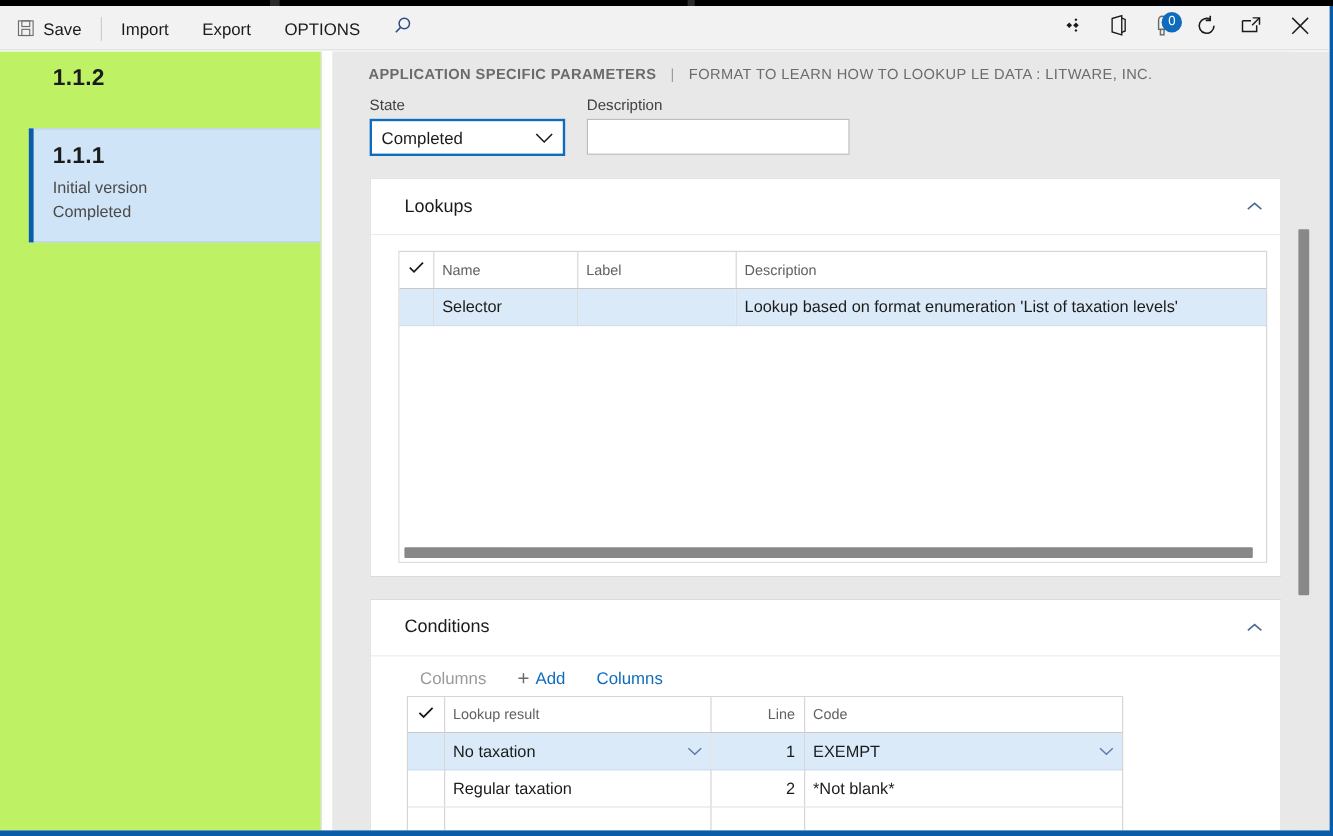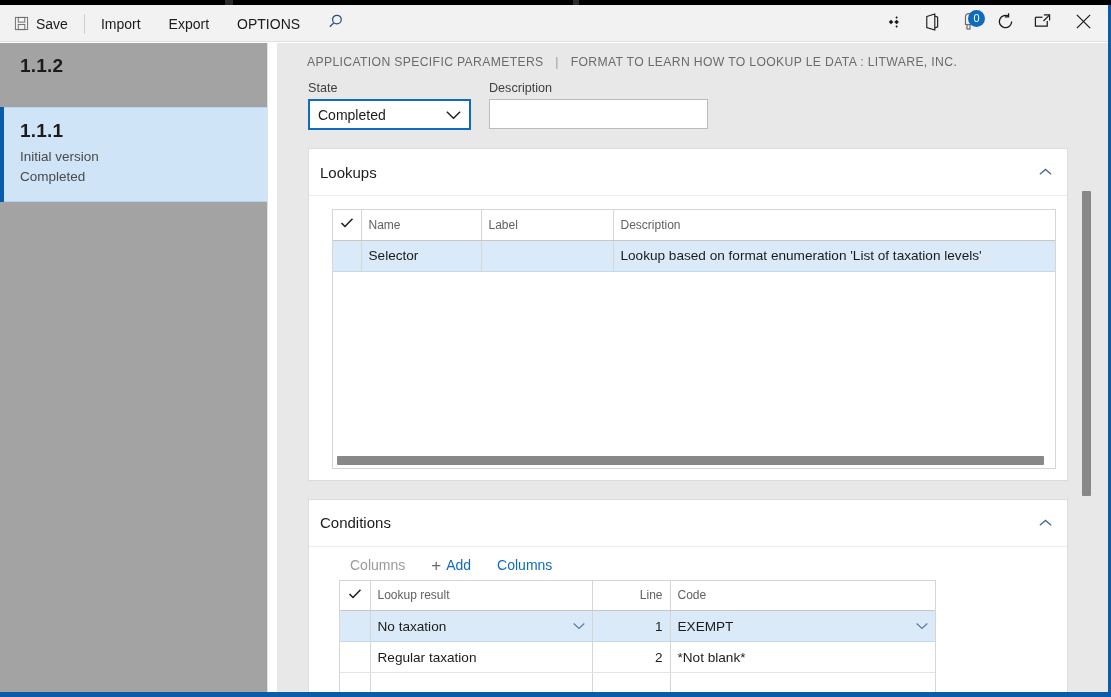--- a/index.html
+++ b/index.html
@@ -98,23 +98,24 @@
     font-size: 11px;
     line-height: 17px;
     text-align: center;
     font-family: "Liberation Sans", sans-serif;
   }
 
   
   .sidebar {
     position: absolute; top: 43px; left: 0;
     width: 268px; height: 649px;
-    background: #a3a3a3;
+    background: #bef264;
     border-right: 1px solid #e1e1e1;
     overflow: hidden;
+    padding-left: 24px;
   }
   .ver-item {
     position: relative;
     padding: 12px 16px 14px 20px;
     cursor: pointer;
   }
   .ver-item .num {
     font-size: 19px;
     color: #1b1b1b;
     font-weight: 600;
@@ -153,21 +154,21 @@
   }
 
   .breadcrumb {
     padding: 12px 0 0 30px;
     font-size: 12.2px;
     color: #6b6b6b;
     letter-spacing: .35px;
     white-space: nowrap;
   }
   .breadcrumb .sep { margin: 0 8px; color: #9b9b9b; }
-  .breadcrumb .crumb { cursor: pointer; }
+  .breadcrumb .crumb { cursor: pointer; font-weight: bold; }
 
   .fields {
     display: flex;
     padding: 12px 0 0 31px;
   }
   .field { margin-right: 18px; }
   .field .lbl {
     font-size: 12.6px;
     color: #404040;
     margin-bottom: 4px;
@@ -203,21 +204,21 @@
   .card {
     margin: 18px 0 0 31px;
     width: 760px;
     background: #ffffff;
     border: 1px solid #dcdcdc;
   }
   .card-head {
     position: relative;
     height: 47px;
     display: flex; align-items: center;
-    padding: 0 14px 0 11px;
+    padding: 0 14px 0 28px;
     border-bottom: 1px solid #ededed;
     cursor: pointer;
   }
   .card-title {
     font-size: 15px;
     color: #1b1b1b;
   }
   .card-caret {
     position: absolute; right: 14px; top: 50%;
     transform: translateY(-50%);

